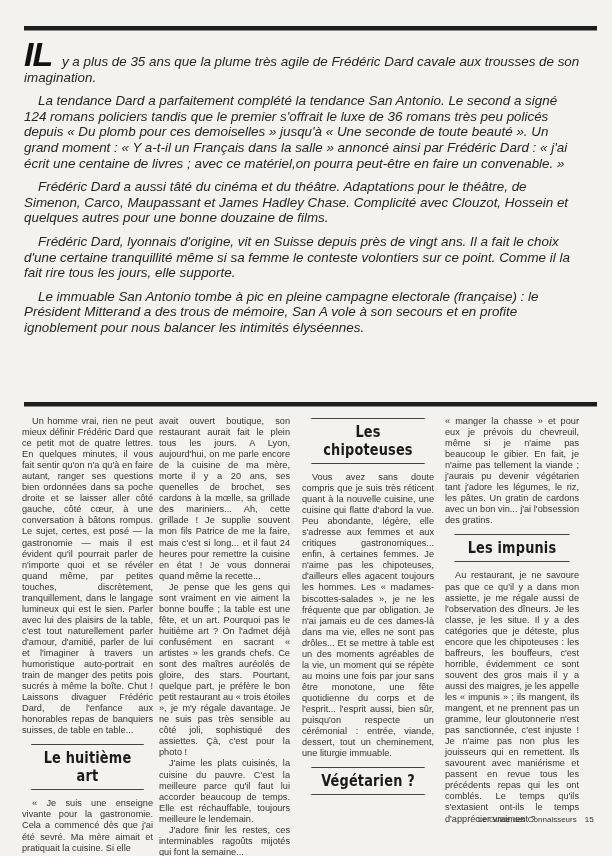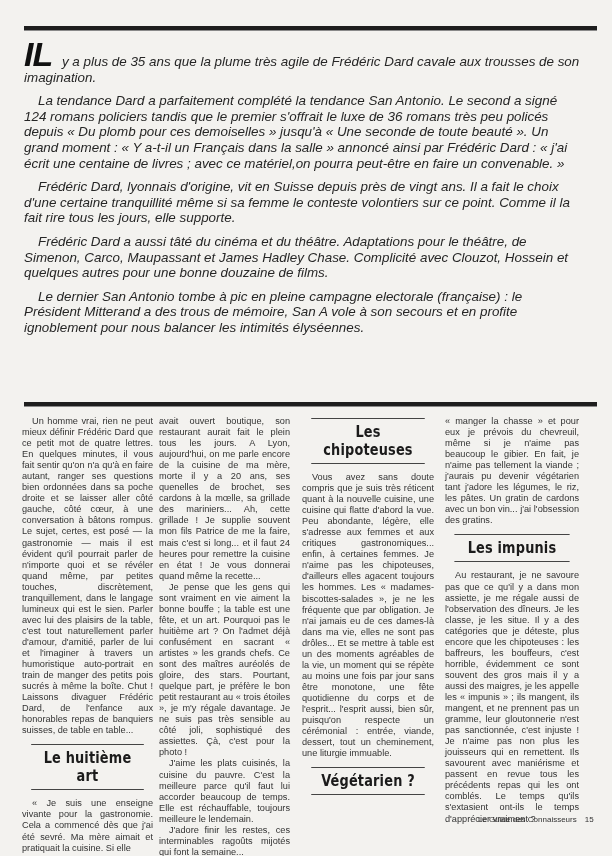--- a/index.html
+++ b/index.html
@@ -57,23 +57,23 @@
 </style>
 </head>
 <body>
 
 <div class="page">
   <div class="rule-thick" style="top:26px;"></div>
 
   <div class="intro">
     <p class="first"><span class="dropcap">IL</span><span> y a plus de 35 ans que la plume très agile de Frédéric Dard cavale aux trousses de son imagination.</span></p>
     <p>La tendance Dard a parfaitement complété la tendance San Antonio. Le second a signé 124 romans policiers tandis que le premier s'offrait le luxe de 36 romans très peu policés depuis « Du plomb pour ces demoiselles » jusqu'à « Une seconde de toute beauté ». Un grand moment : « Y a-t-il un Français dans la salle » annoncé ainsi par Frédéric Dard : « j'ai écrit une centaine de livres ; avec ce matériel,on pourra peut-être en faire un convenable. »</p>
+    <p>Frédéric Dard a aussi tâté du cinéma et du théâtre. Adaptations pour le théâtre, de Simenon, Carco, Maupassant et James Hadley Chase. Complicité avec Clouzot, Hossein et quelques autres pour une bonne douzaine de films.</p>
     <p>Frédéric Dard, lyonnais d'origine, vit en Suisse depuis près de vingt ans. Il a fait le choix d'une certaine tranquillité même si sa femme le conteste volontiers sur ce point. Comme il la fait rire tous les jours, elle supporte.</p>
-    <p>Frédéric Dard a aussi tâté du cinéma et du théâtre. Adaptations pour le théâtre, de Simenon, Carco, Maupassant et James Hadley Chase. Complicité avec Clouzot, Hossein et quelques autres pour une bonne douzaine de films.</p>
-    <p><span>Le dernier </span><b>San Antonio</b><span> tombe à pic en pleine campagne electorale (française) : le Président Mitterand a des trous de mémoire, San A vole à son secours et en profite ignoblement pour nous balancer les intimités élyséennes.</span></p>
+    <p><span>Le immuable </span><b>San Antonio</b><span> tombe à pic en pleine campagne electorale (française) : le Président Mitterand a des trous de mémoire, San A vole à son secours et en profite ignoblement pour nous balancer les intimités élyséennes.</span></p>
   </div>
 
   <div class="rule-thick" style="top:402px;"></div>
 
   <div class="cols">
     <div class="col c1">
       <p>Un homme vrai, rien ne peut mieux définir Frédéric Dard que ce petit mot de quatre lettres. En quelques minutes, il vous fait sentir qu'on n'a qu'à en faire autant, ranger ses questions bien ordonnées dans sa poche droite et se laisser aller côté gauche, côté cœur, à une conversation à bâtons rompus. Le sujet, certes, est posé — la gastronomie — mais il est évident qu'il pourrait parler de n'importe quoi et se révéler quand même, par petites touches, discrètement, tranquillement, dans le langage lumineux qui est le sien. Parler avec lui des plaisirs de la table, c'est tout naturellement parler d'amour, d'amitié, parler de lui et l'imaginer à travers un humoristique auto-portrait en train de manger des petits pois sucrés à même la boîte. Chut ! Laissons divaguer Frédéric Dard, de l'enfance aux honorables repas de banquiers suisses, de table en table...</p>
       <div class="sub">Le huitième art</div>
       <p>« Je suis une enseigne vivante pour la gastronomie. Cela a commencé dès que j'ai été sevré. Ma mère aimait et pratiquait la cuisine. Si elle</p>
     </div>

